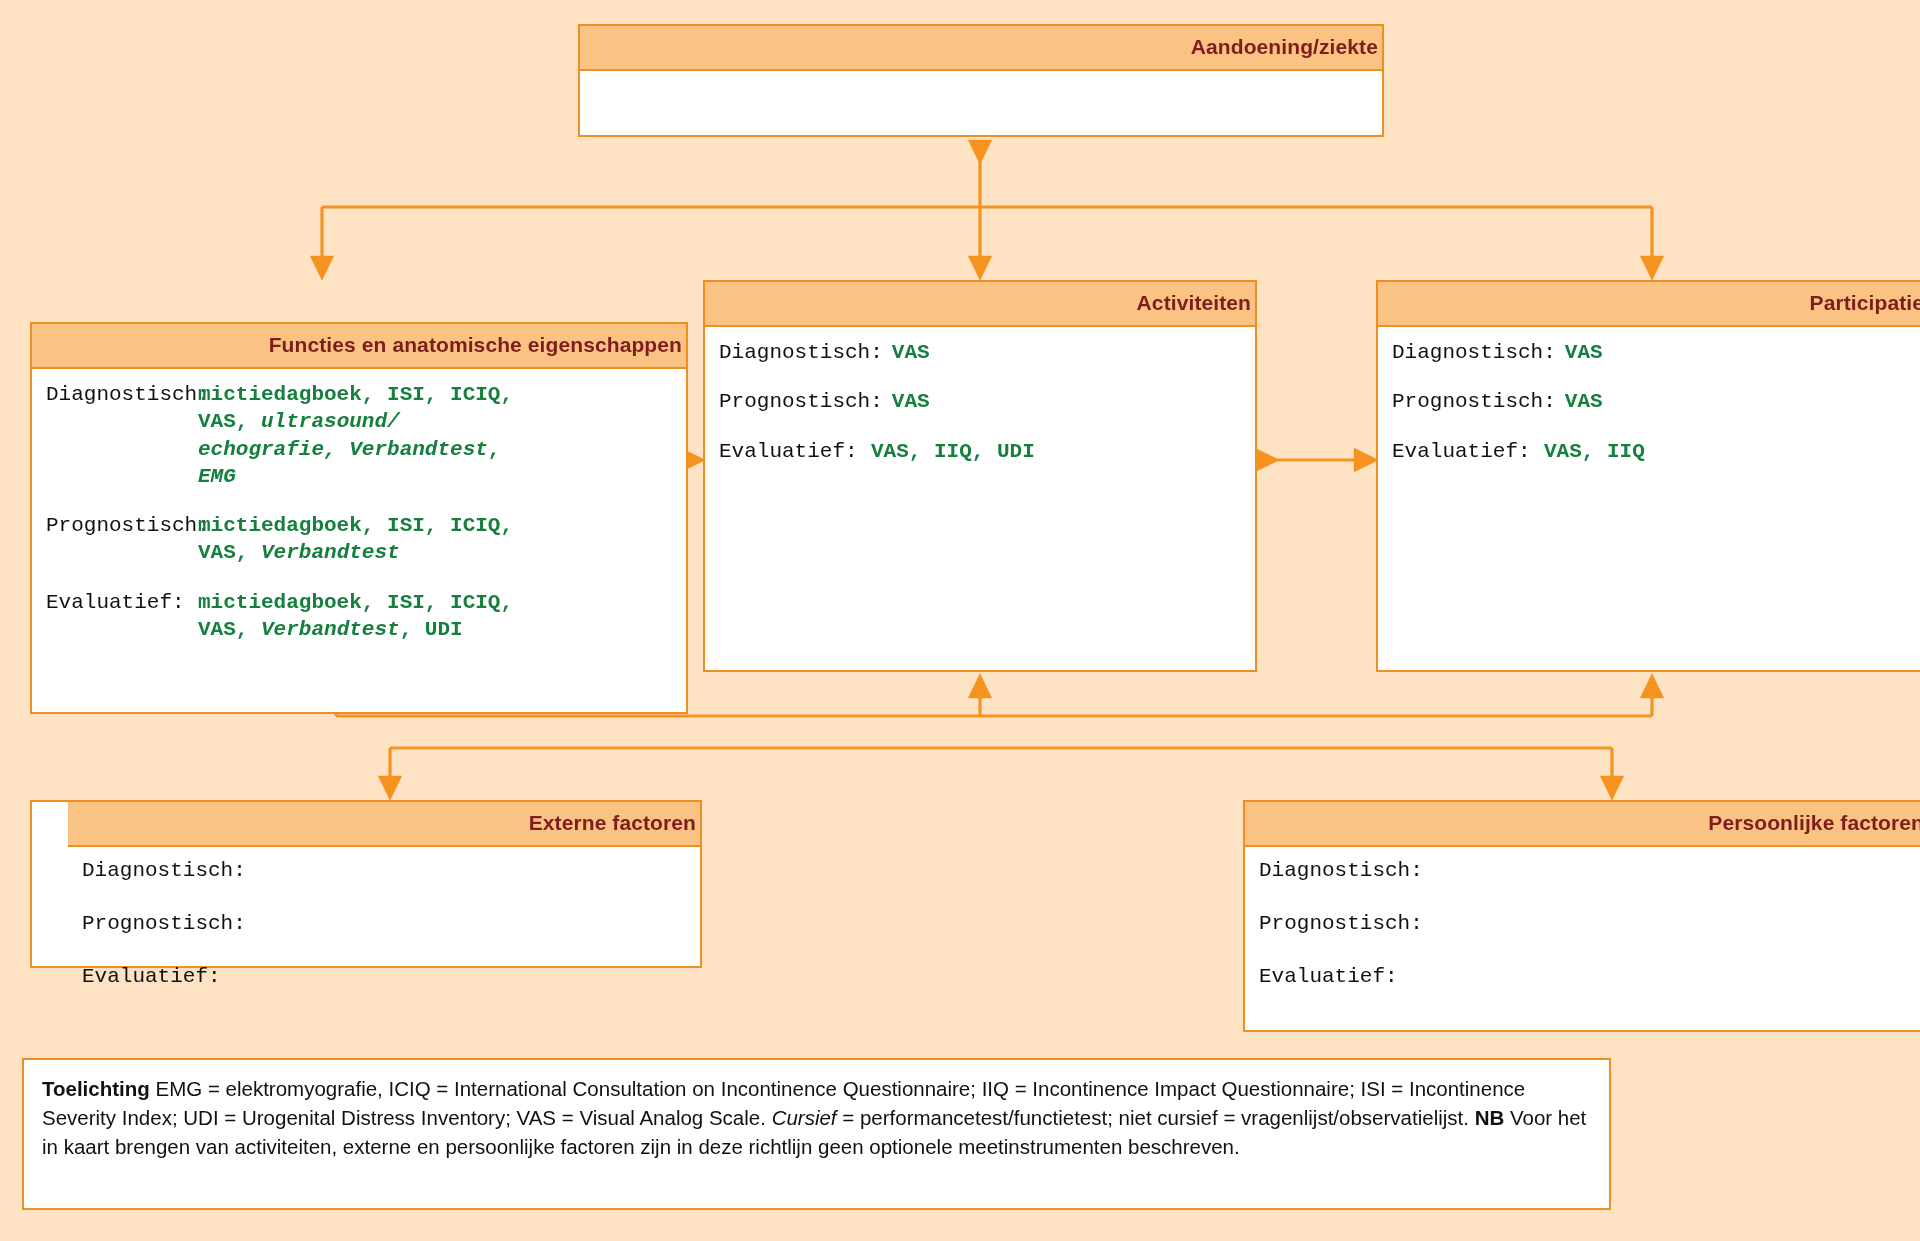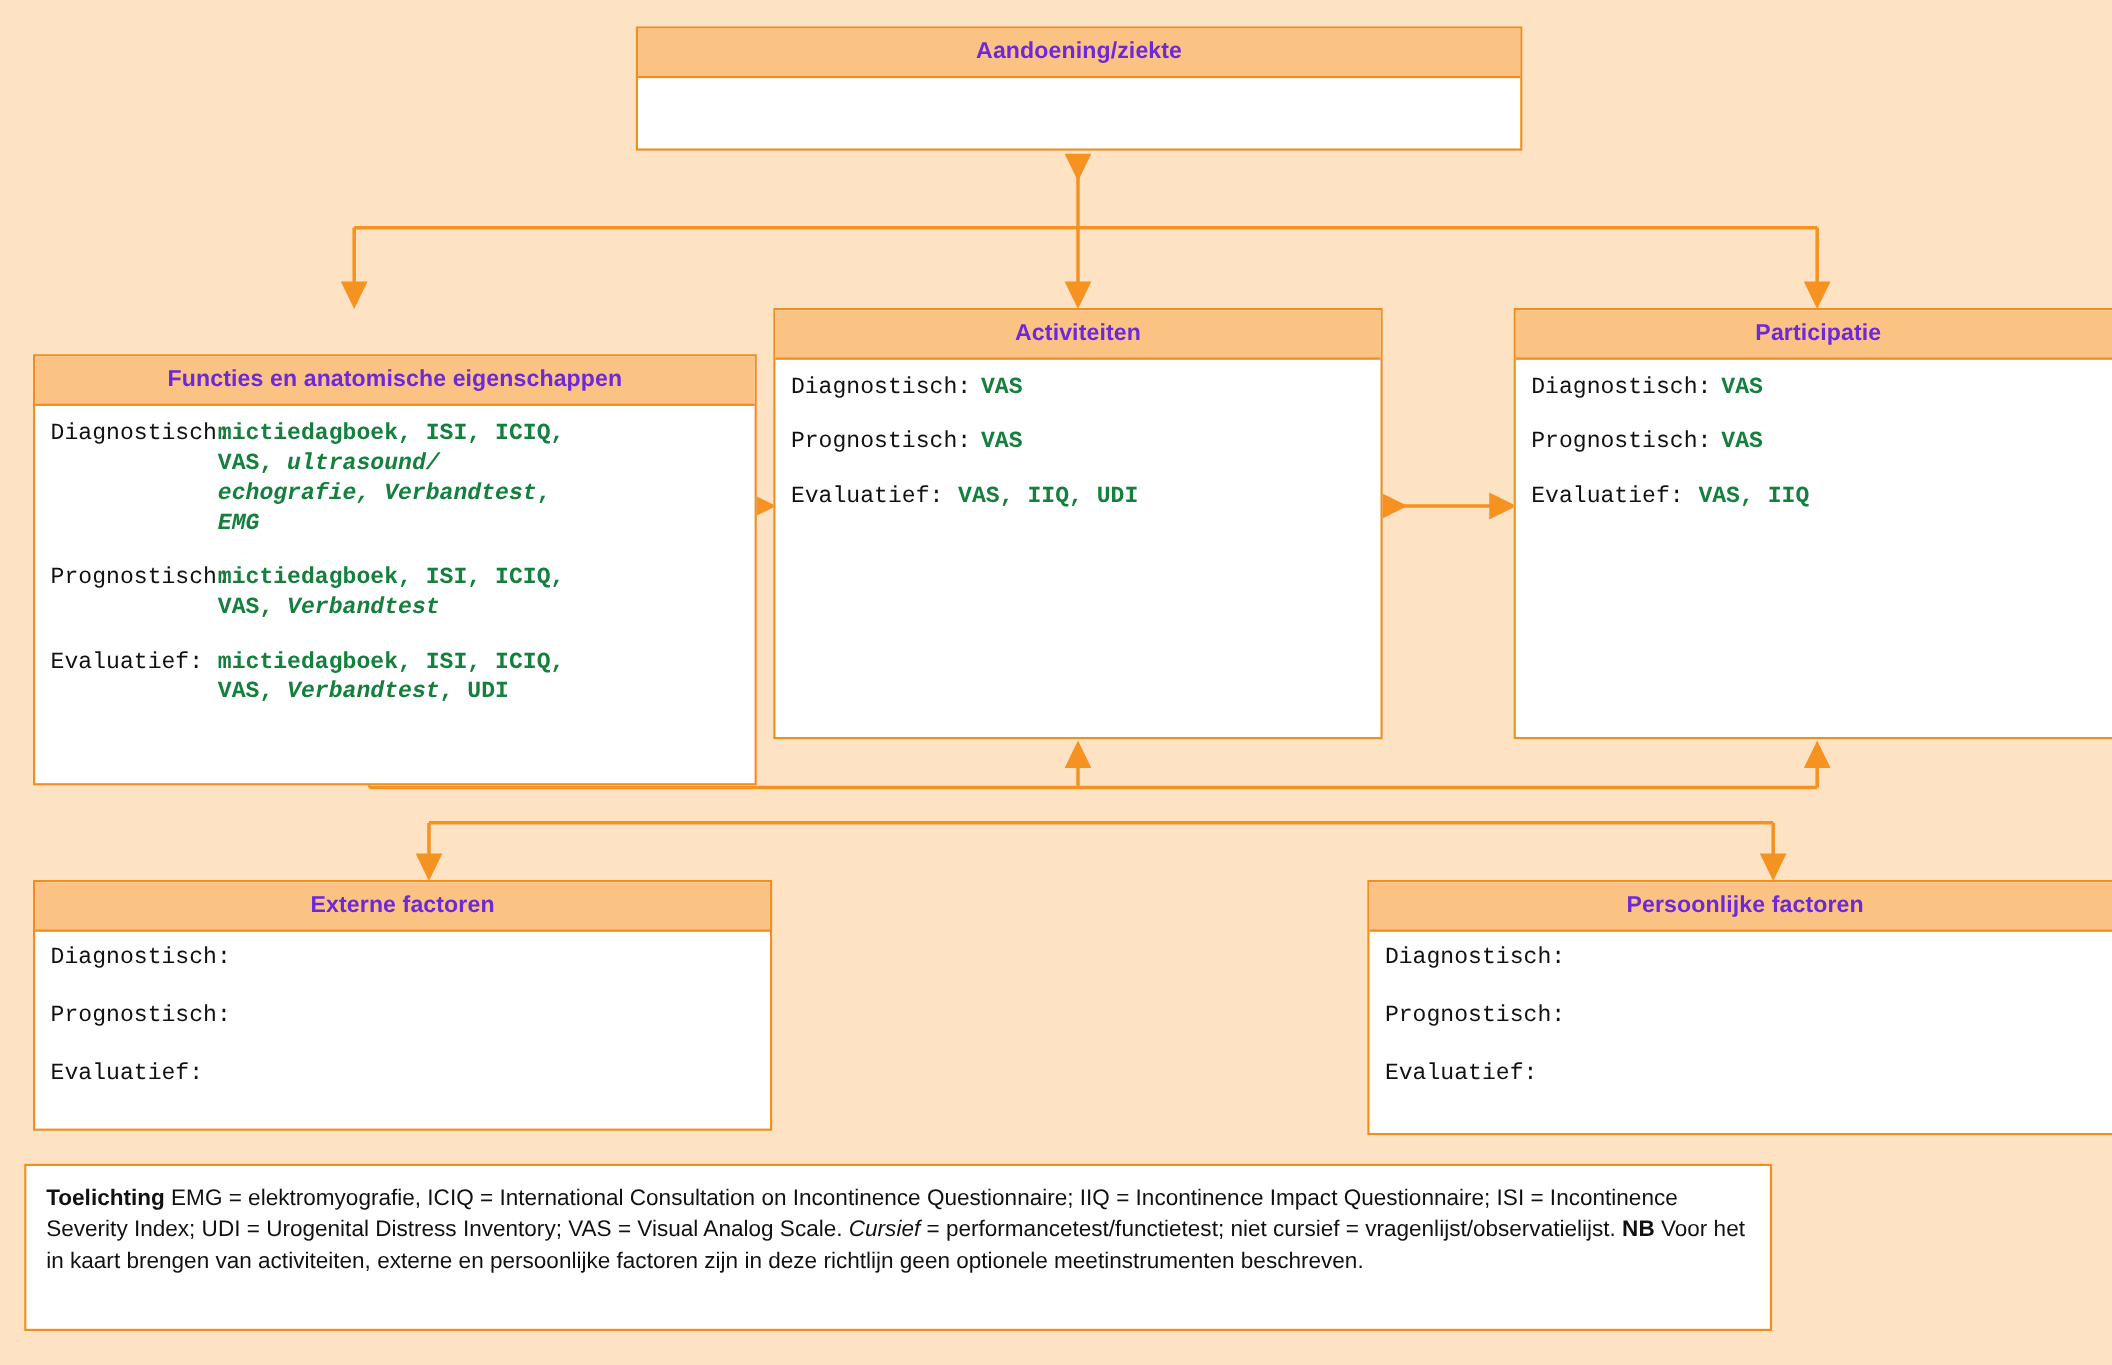--- a/index.html
+++ b/index.html
@@ -12,26 +12,26 @@
     color:#1a1a1a;
   }
 
   .canvas{position:absolute;inset:0;}
 
   
   .box{position:absolute;box-sizing:border-box;border:2px solid #ef8f22;background:#ffffff;}
   .box .hdr{
     background:#fac383;
     border-bottom:2px solid #ef8f22;
-    text-align:center;
+    text-align:right;
     font-weight:bold;
     font-size:21px;
     letter-spacing:.1px;
     padding:9px 4px 10px 4px;
-    color:#6d28d9;
+    color:#7f1d1d;
   }
   .box .body{padding:12px 14px 10px 14px;font-family:Liberation Mono, monospace;}
 
   
   #disease{left:578px;top:24px;width:806px;height:113px;}
   #disease .val{
     font-size:25px;
     text-align:center;
     padding:13px 0 0 0;
     color:#111;
@@ -50,21 +50,21 @@
   #functies .row .lab{width:152px;flex:0 0 152px;}
   #functies .row .val{flex:1;}
   #activiteiten .row .lab{flex:0 0 auto;padding-right:9px;}
   #participatie .row .lab{flex:0 0 auto;padding-right:9px;}
   #activiteiten .row.eval .lab{flex:0 0 152px;padding-right:0;}
   #participatie .row.eval .lab{flex:0 0 152px;padding-right:0;}
   .row.tight{margin-bottom:22px;}
   em{font-style:italic;}
 
   
-  #externe{left:30px;top:800px;width:672px;height:228px;}
+  #externe{left:30px;top:800px;width:672px;height:168px;padding-left:36px;}
   #persoonlijke{left:1243px;top:800px;width:687px;height:232px;}
   .fac-row{font-size:21px;margin-bottom:30px;color:#111;}
   .fac-row:last-child{margin-bottom:0;}
 
   
   #legend{
     position:absolute;left:22px;top:1058px;width:1589px;height:152px;
     box-sizing:border-box;border:2px solid #ef8f22;background:#ffffff;
     padding:14px 18px 10px 18px;
     font-size:20.5px;line-height:1.42;

